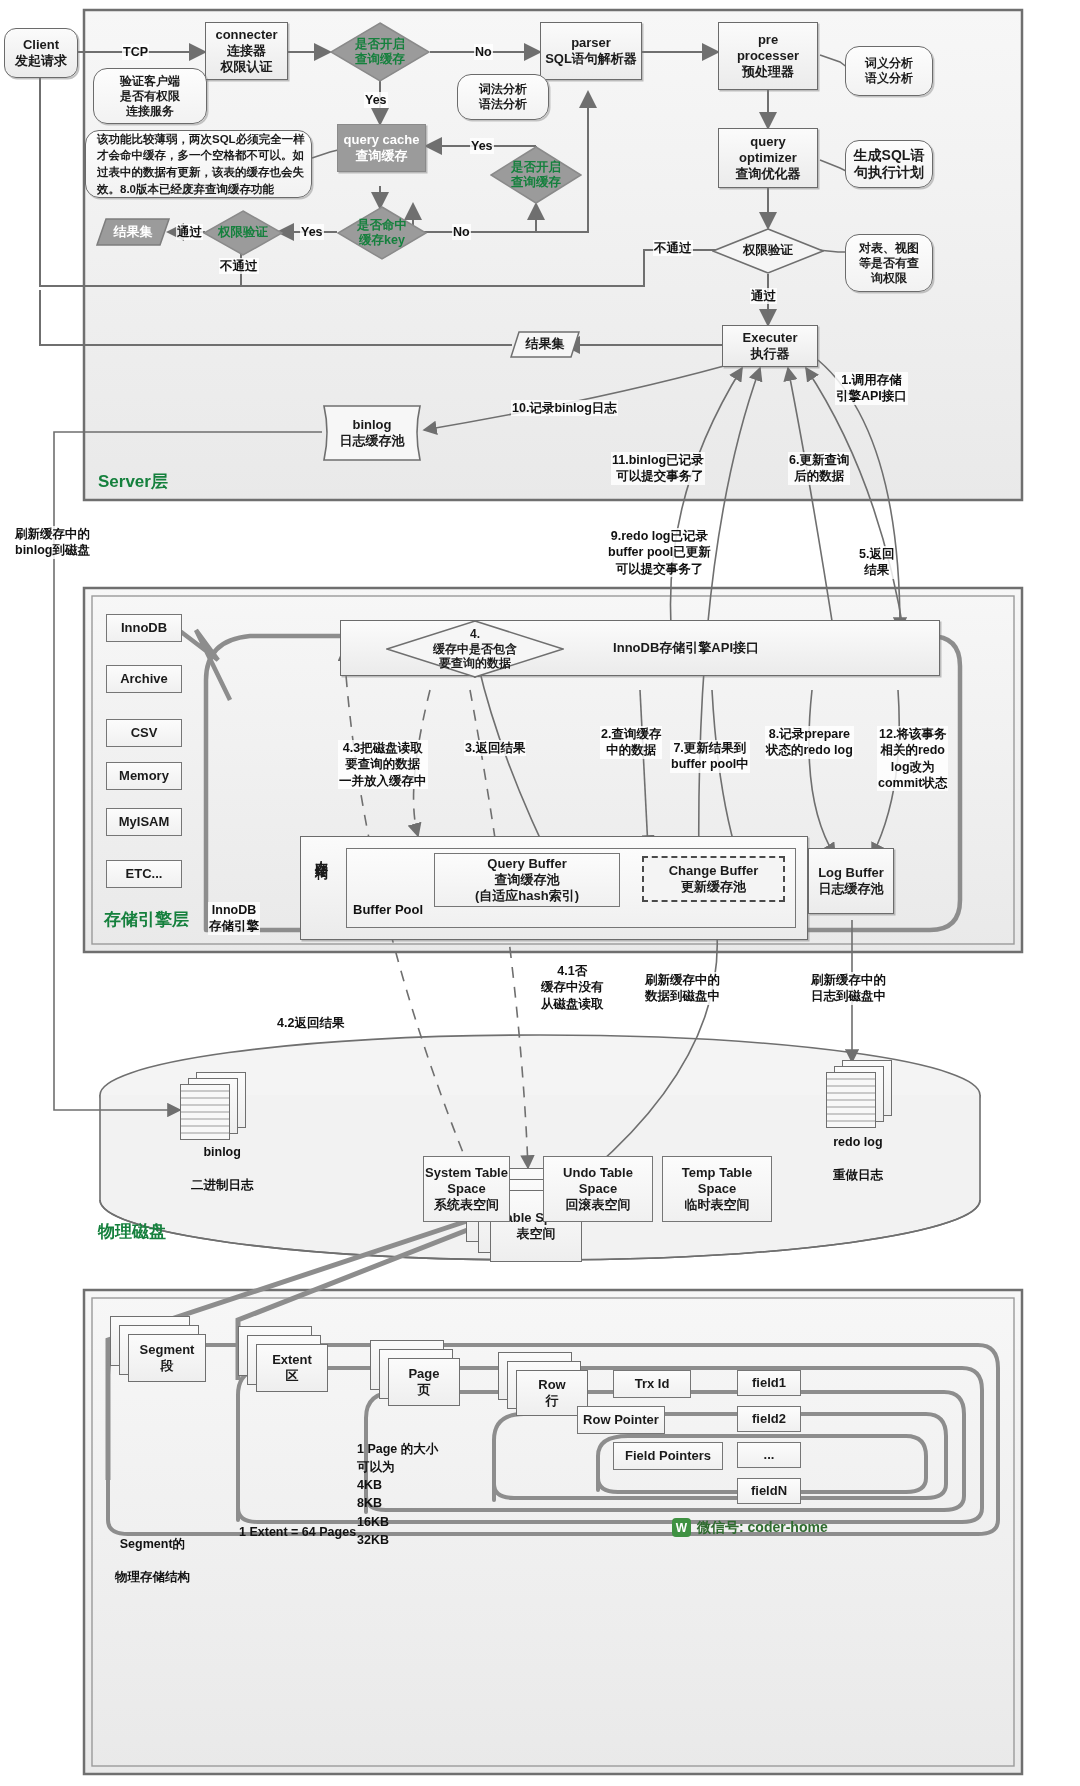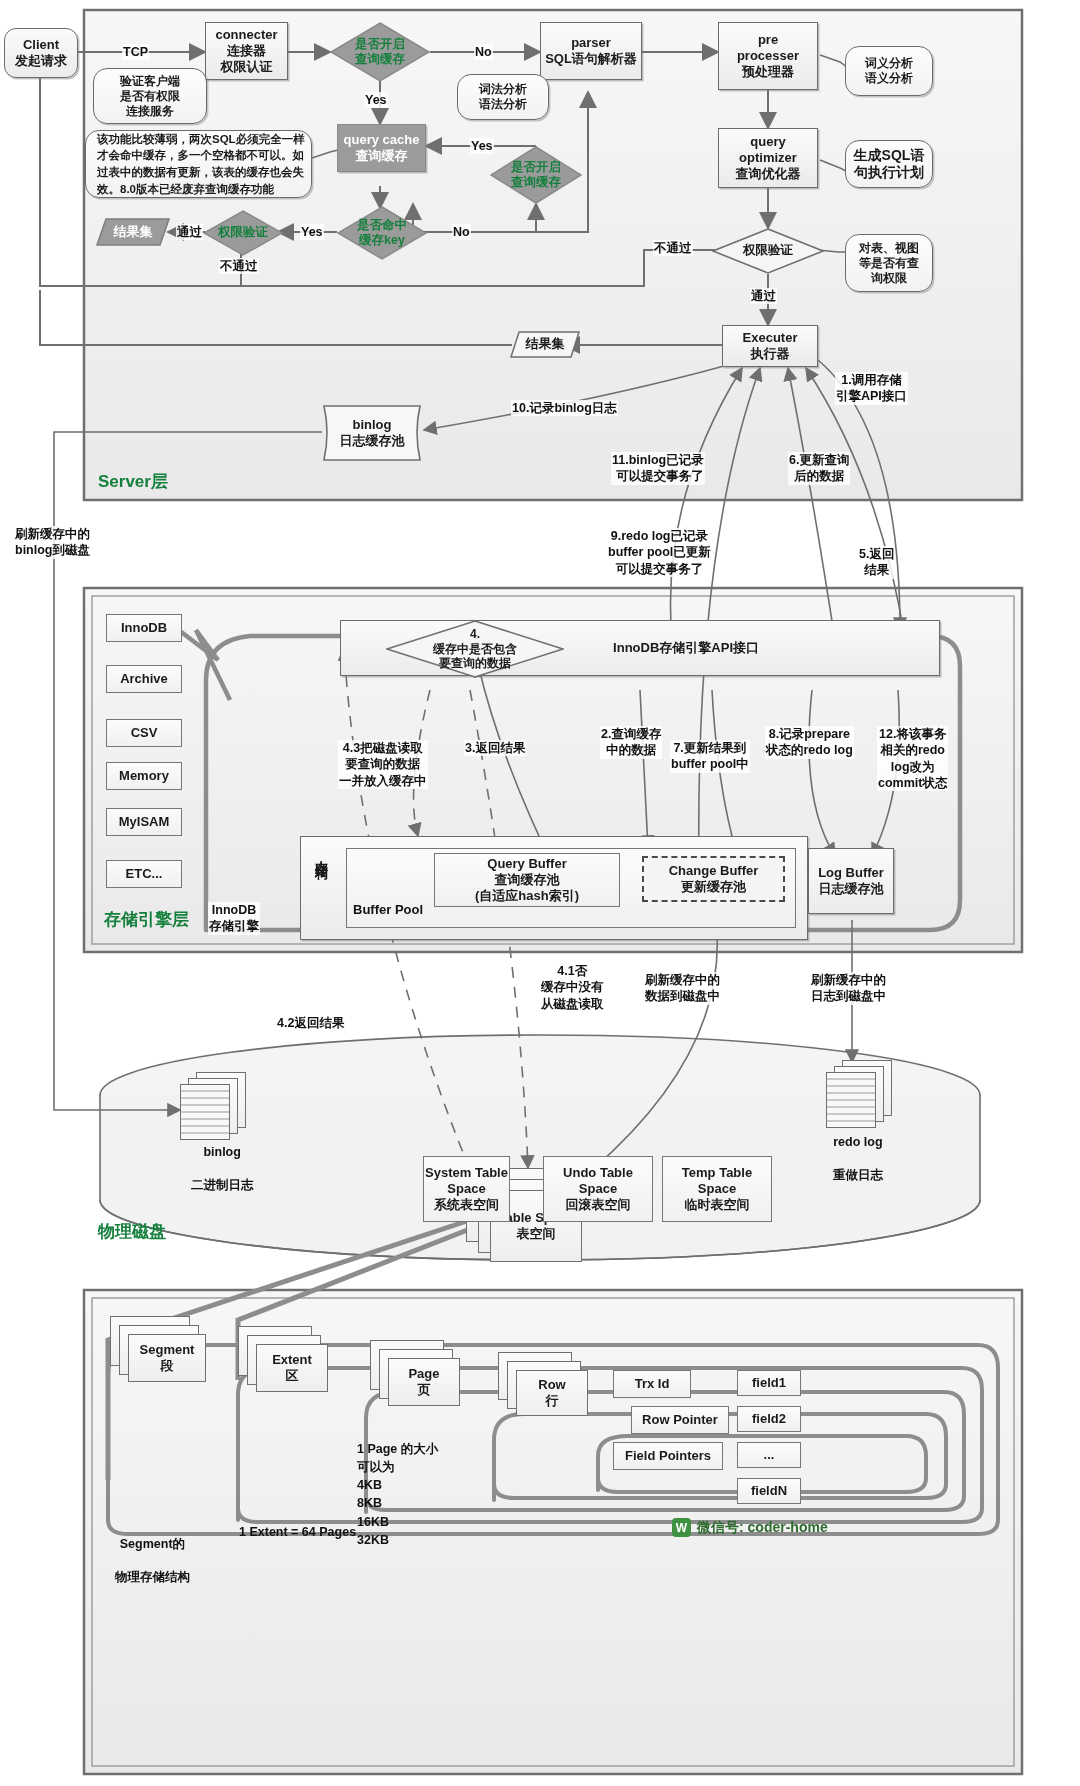--- a/index.html
+++ b/index.html
@@ -489,21 +489,21 @@
     <div class="sh" style="left:9px;top:9px;width:72px;height:46px;"></div>
     <div class="sh nd" style="left:18px;top:18px;width:72px;height:46px;">
       <span>Row</span>
       <span>行</span>
     </div>
   </div>
 
   <div class="nd boxplain" style="left:613px;top:1370px;width:78px;height:28px;">
     <span>Trx Id</span>
   </div>
-  <div class="nd boxplain" style="left:631px;top:1406px;width:98px;height:28px;text-align:right;">
+  <div class="nd boxplain" style="left:577px;top:1406px;width:88px;height:28px;text-align:right;">
     <span>Row Pointer</span>
   </div>
   <div class="nd boxplain" style="left:613px;top:1442px;width:110px;height:28px;">
     <span>Field Pointers</span>
   </div>
 
   <div class="nd boxplain" style="left:737px;top:1370px;width:64px;height:26px;">
     <span>field1</span>
   </div>
   <div class="nd boxplain" style="left:737px;top:1406px;width:64px;height:26px;">

